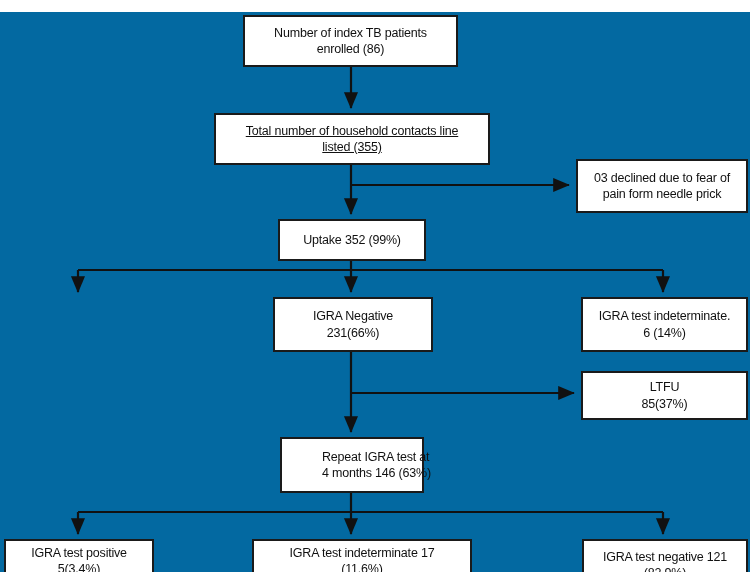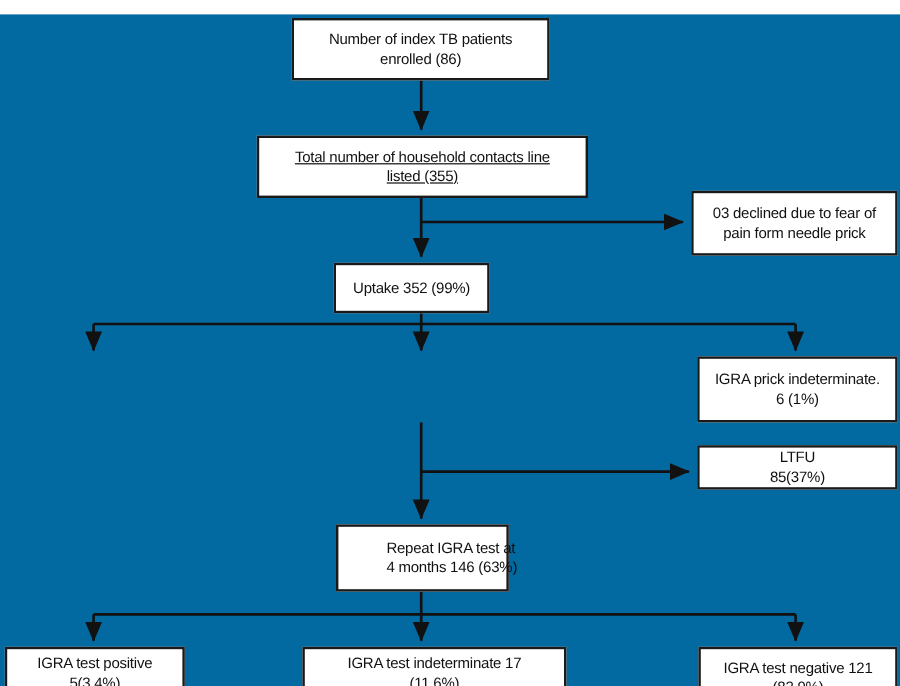--- a/index.html
+++ b/index.html
@@ -48,25 +48,25 @@
     left: 0;
     top: 0;
     width: 750px;
     height: 572px;
     pointer-events: none;
   }
   
   #node-index      { left: 243px; top: 3px;   width: 215px; height: 52px; }
   #node-listed     { left: 214px; top: 101px; width: 276px; height: 52px; text-decoration: underline; }
   #node-declined   { left: 576px; top: 147px; width: 172px; height: 54px; }
-  #node-uptake     { left: 278px; top: 207px; width: 130px; height: 42px; justify-content: center; }
+  #node-uptake     { left: 278px; top: 207px; width: 148px; height: 42px; justify-content: center; }
   #node-positive   { left: 4px;   top: 285px; width: 150px; height: 55px; }
   #node-negative   { left: 273px; top: 285px; width: 160px; height: 55px; }
   #node-indet      { left: 581px; top: 285px; width: 167px; height: 55px; }
-  #node-ltfu       { left: 581px; top: 359px; width: 167px; height: 37px; }
+  #node-ltfu       { left: 581px; top: 359px; width: 167px; height: 49px; }
   #node-repeat     { left: 280px; top: 425px; width: 144px; height: 56px; padding-left: 40px; }
   #node-bpositive  { left: 4px;   top: 527px; width: 150px; height: 44px; }
   #node-bindet     { left: 252px; top: 527px; width: 220px; height: 44px; }
   #node-bnegative  { left: 582px; top: 527px; width: 166px; height: 52px; }
 </style>
 </head>
 <body>
 
 <div id="flowchart">
 
@@ -123,25 +123,31 @@
     </span>
   </div>
 
   <div class="node" id="node-uptake">
     <span class="lines">
       <span class="l1">Uptake 352 (99%)</span>
     </span>
   </div>
 
 
+  <div class="node" id="node-negative">
+    <span class="lines">
+      <span class="l1">IGRA Negative</span>
+      <span class="l2">231(66%)</span>
+    </span>
+  </div>
 
   <div class="node" id="node-indet">
     <span class="lines">
-      <span class="l1">IGRA prick indeterminate.</span>
-      <span class="l2">6 (1%)</span>
+      <span class="l1">IGRA test indeterminate.</span>
+      <span class="l2">6 (14%)</span>
     </span>
   </div>
 
   <div class="node" id="node-ltfu">
     <span class="lines">
       <span class="l1">LTFU</span>
       <span class="l2">85(37%)</span>
     </span>
   </div>
 

